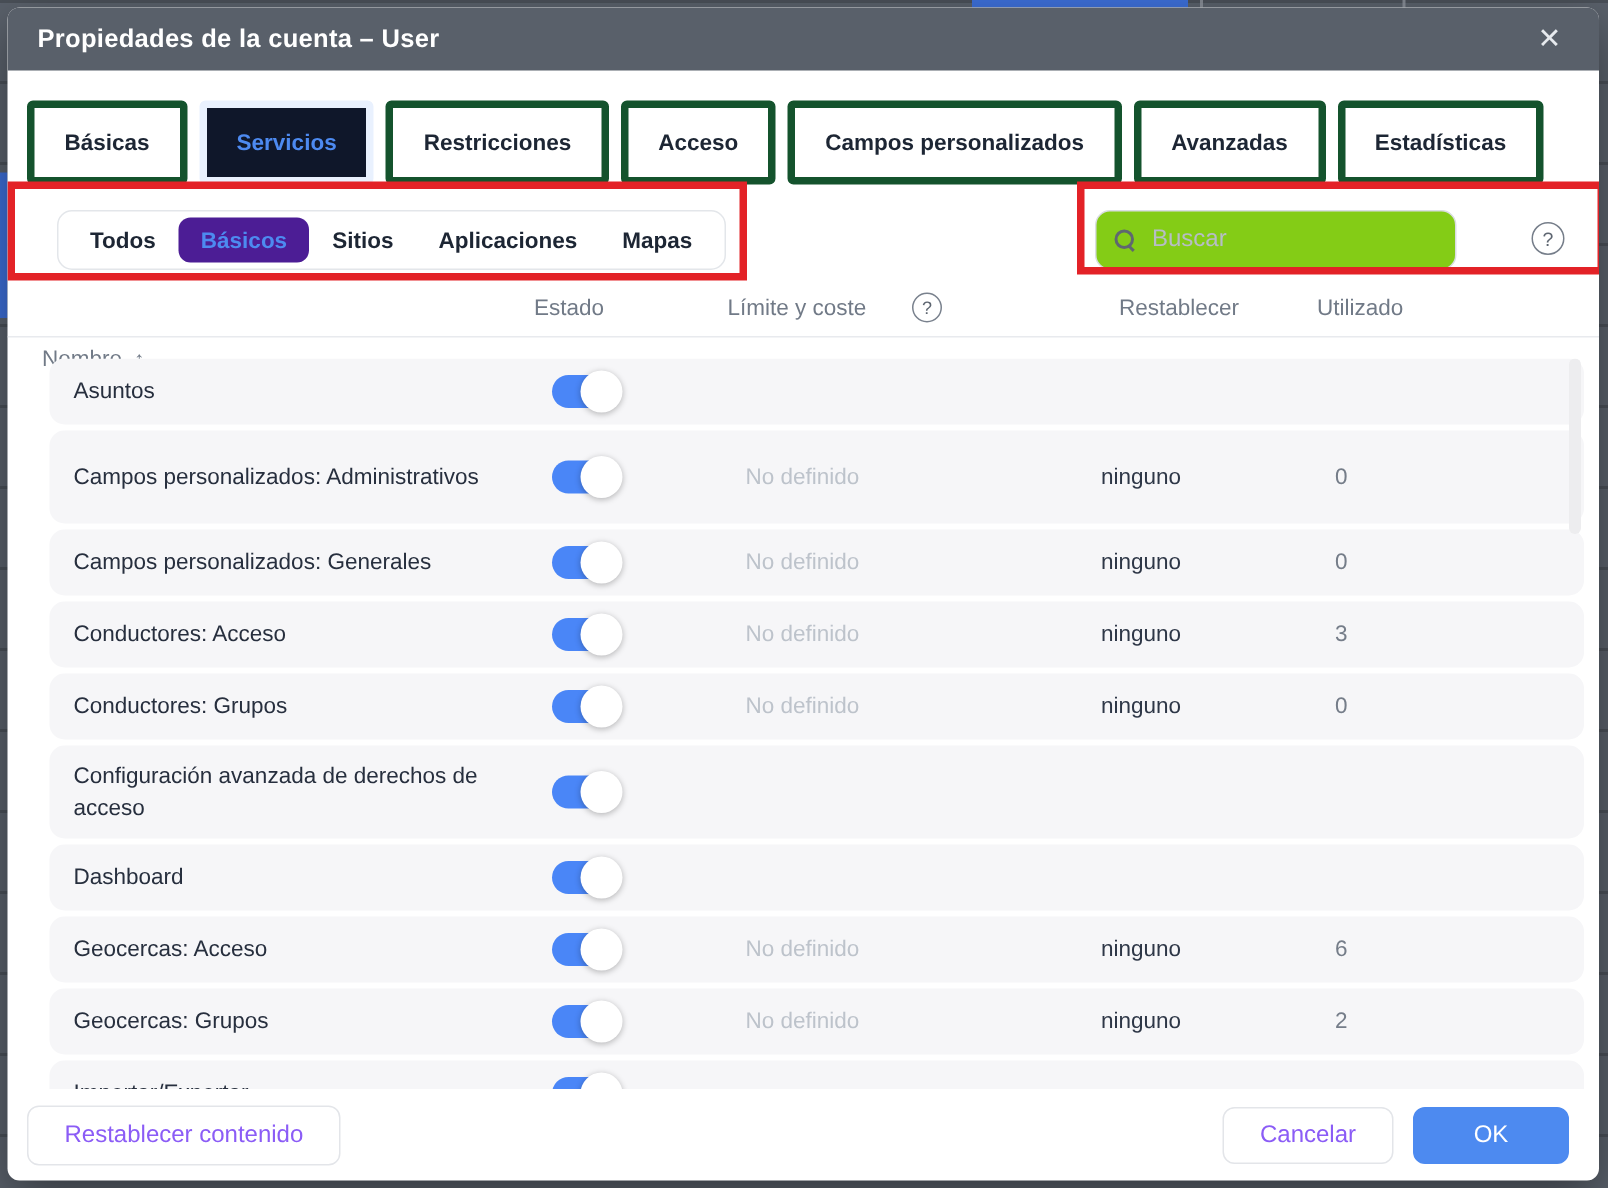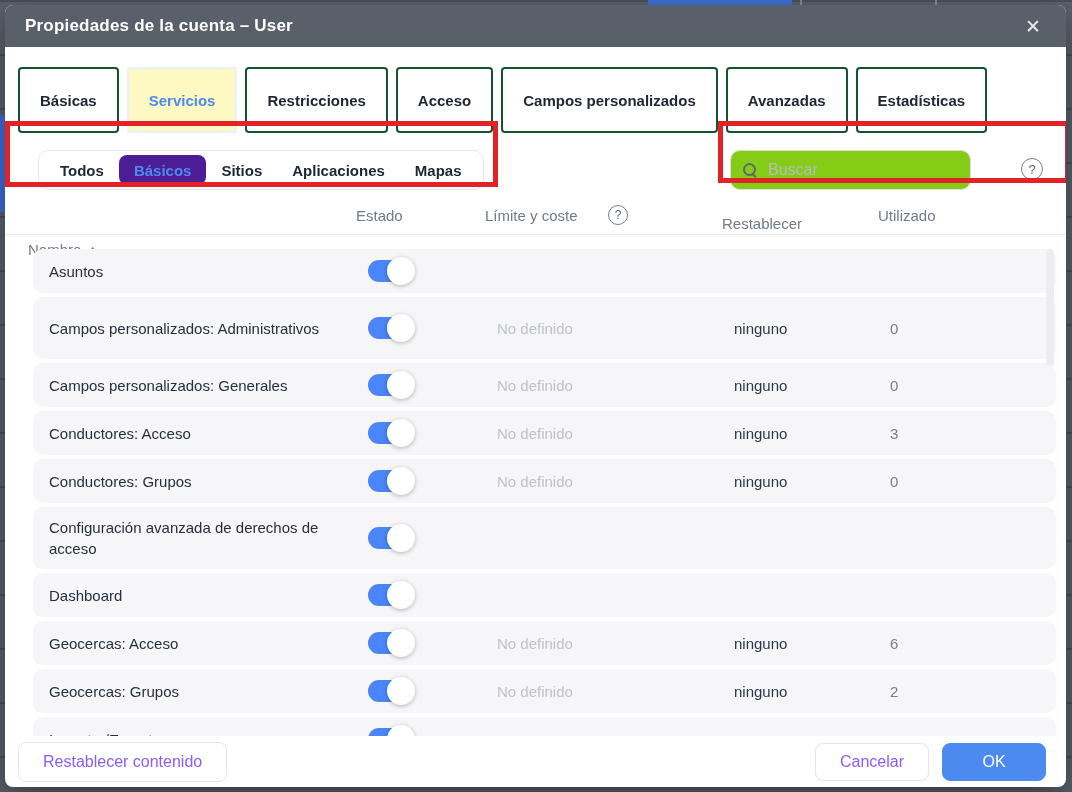--- a/index.html
+++ b/index.html
@@ -27,25 +27,25 @@
   }
   .titlebar .title{font-size:17px;font-weight:600;letter-spacing:.2px;flex:1;}
   .close-btn{
     width:26px;height:26px;display:flex;align-items:center;justify-content:center;
     color:#e7eaee;font-size:19px;cursor:pointer;font-weight:400;
   }
 
   
   .tabs{display:flex;gap:8px;margin:20px 13px 0 13px;flex:0 0 auto;}
   .tab{
-    height:46px;display:flex;align-items:center;padding:8px 20px;
-    border:2px solid #14532d;border-radius:4px;background:#fff;
+    height:46px;display:flex;align-items:center;padding:0 20px;
+    border:5px solid #14532d;border-radius:4px;background:#fff;
     font-size:15px;font-weight:600;color:#1d2634;cursor:pointer;white-space:nowrap;
   }
-  .tab.selected{background:#fef9c3;border-color:#e9f1fe;color:#4d8af0;}
+  .tab.selected{background:#0f172a;border-color:#e9f1fe;color:#4d8af0;}
 
   
   .toolbar{position:relative;margin-top:17px;height:40px;flex:0 0 auto;}
   .subtabs{
     position:absolute;left:33px;top:0;height:38px;display:inline-flex;align-items:center;
     border:1px solid #e3e6ea;border-radius:10px;background:#fff;padding:0 6px;
   }
   .subtab{
     height:30px;display:flex;align-items:center;padding:0 15px;border-radius:8px;
     font-size:15px;font-weight:600;color:#1d2634;cursor:pointer;white-space:nowrap;
@@ -82,21 +82,21 @@
   }
   .th{position:absolute;top:0;white-space:nowrap;}
   .th-nombre{left:23px;cursor:pointer;margin-top:34px;}
   .sort-arrow{color:#717a87;margin-left:8px;font-size:14px;}
   .th-estado{left:351px;}
   .th-limite{left:480px;}
   .th-help{
     position:absolute;left:603px;top:-2px;width:20px;height:20px;border:1.5px solid #79818d;border-radius:50%;
     display:flex;align-items:center;justify-content:center;font-size:12px;color:#5d6570;cursor:pointer;box-sizing:border-box;
   }
-  .th-restablecer{left:717px;margin-top:8px;}
+  .th-restablecer{left:741px;}
   .th-utilizado{left:873px;}
 
   
   .scrollarea{position:relative;margin-top:14px;height:487px;overflow:hidden;flex:0 0 auto;margin-left:12px;}
   .row{
     position:relative;margin:0 0 4px 16px;width:1023px;height:44px;
     background:#f6f6f8;border-radius:10px;
   }
   .row.tall{height:62px;}
   .cell-name{

